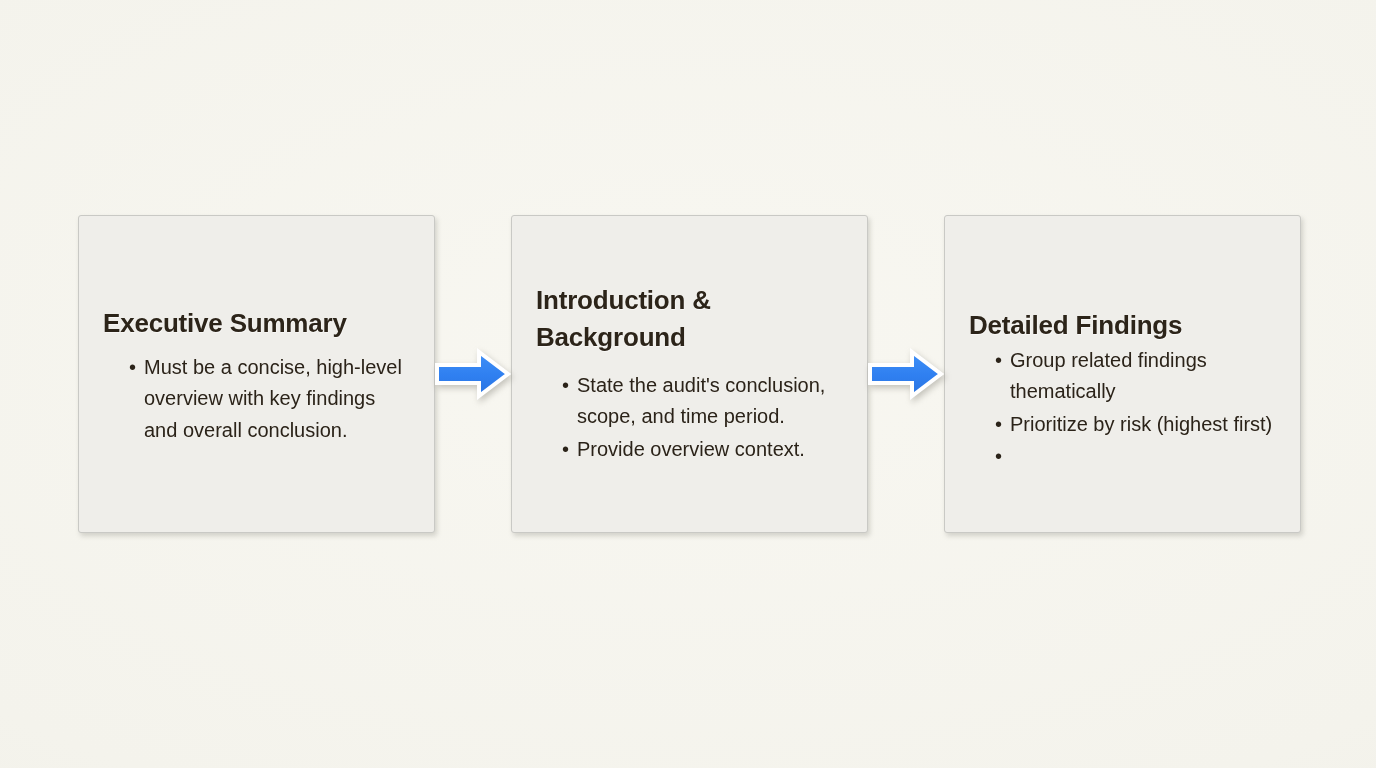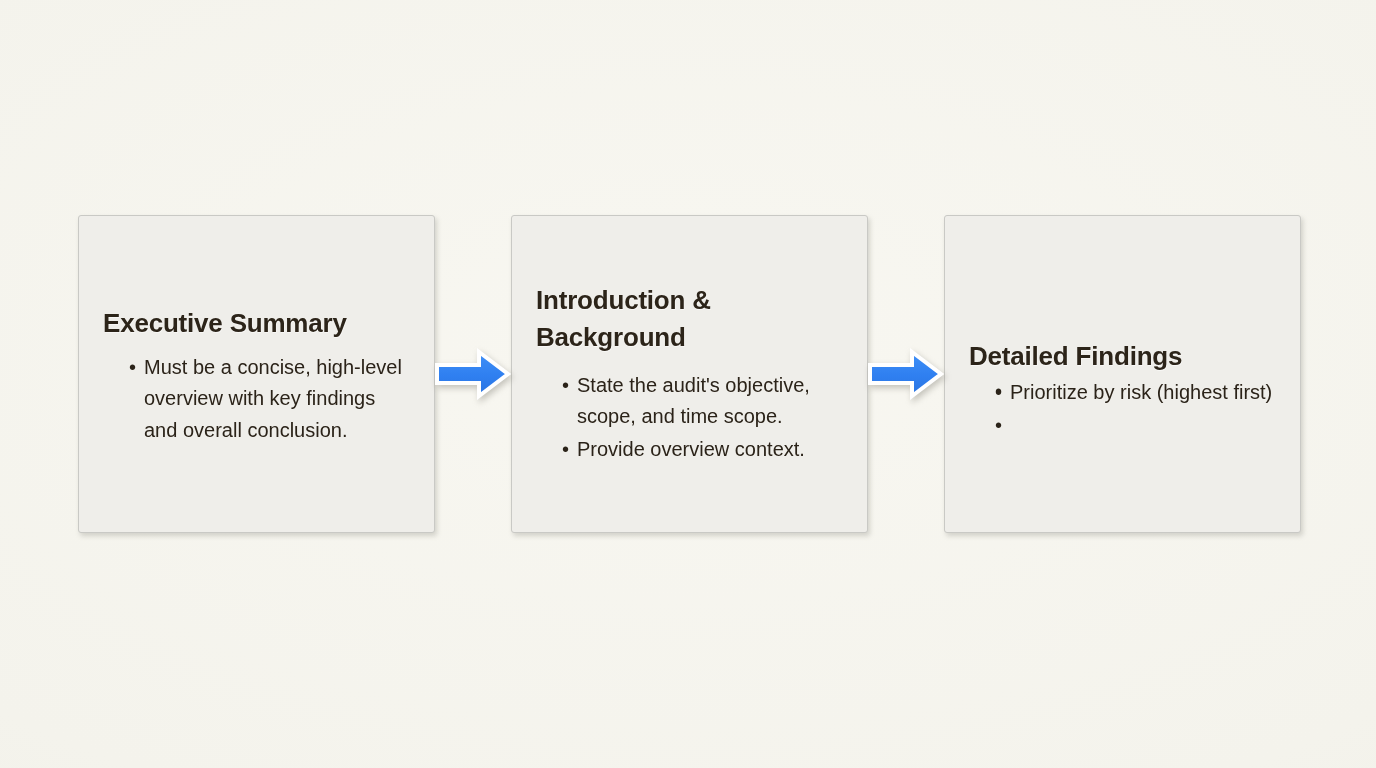--- a/index.html
+++ b/index.html
@@ -118,21 +118,21 @@
       </defs>
       <path d="M2,17 L44,17 L44,4 L73,26 L44,48 L44,35 L2,35 Z" fill="url(#agrad1)" stroke="#ffffff" stroke-width="4" stroke-linejoin="miter"></path>
     </svg>
   </div>
 
   <div class="node n2">
     <div class="node-title">Introduction &amp; Background</div>
     <ul class="node-list">
       <li>
         <span class="bullet">•</span>
-        <span>State the audit's objective, scope, and time scope.</span>
+        <span>State the audit's conclusion, scope, and time period.</span>
       </li>
       <li>
         <span class="bullet">•</span>
         <span>Provide overview context.</span>
       </li>
     </ul>
   </div>
 
   <div class="connector">
     <svg class="arrow-svg" width="76" height="52" viewBox="0 0 76 52">
@@ -145,20 +145,21 @@
       </defs>
       <path d="M2,17 L44,17 L44,4 L73,26 L44,48 L44,35 L2,35 Z" fill="url(#agrad2)" stroke="#ffffff" stroke-width="4" stroke-linejoin="miter"></path>
     </svg>
   </div>
 
   <div class="node n3">
     <div class="node-title">Detailed Findings</div>
     <ul class="node-list">
       <li>
         <span class="bullet">•</span>
+        <span>Group related findings thematically</span>
       </li>
       <li>
         <span class="bullet">•</span>
         <span>Prioritize by risk (highest first)</span>
       </li>
       <li>
         <span class="bullet">•</span>
       </li>
     </ul>
   </div>

